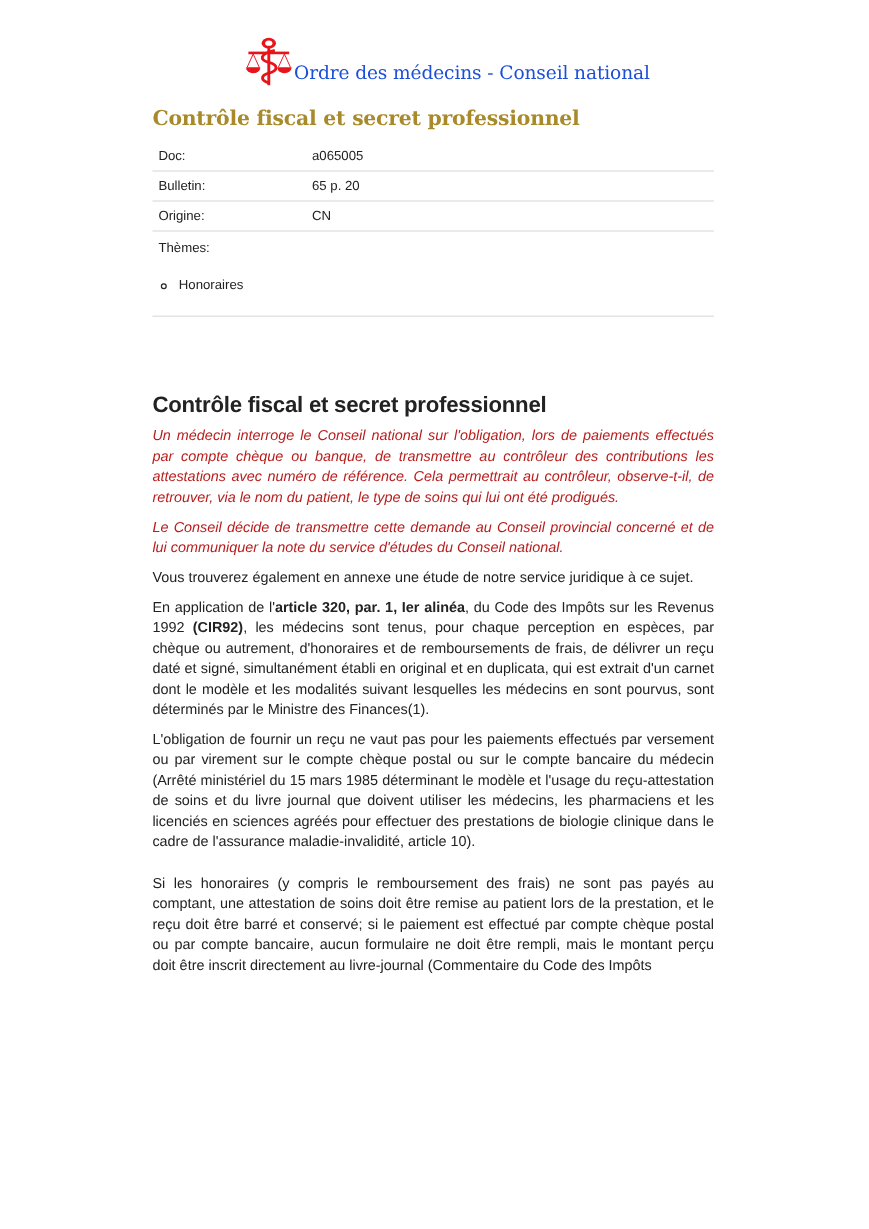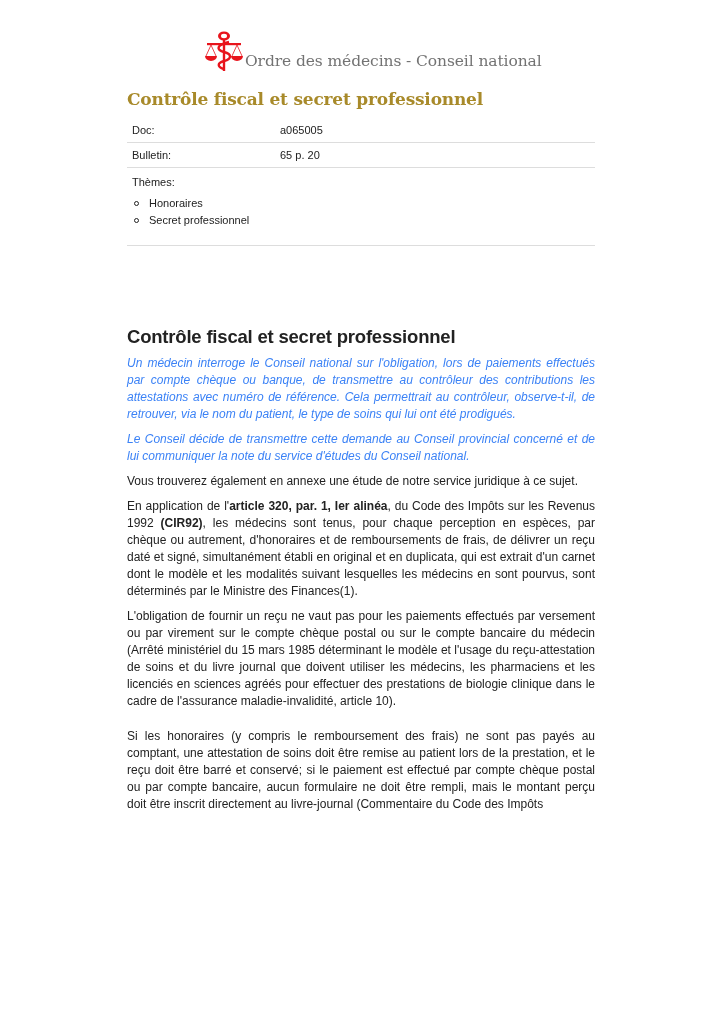--- a/index.html
+++ b/index.html
@@ -1,38 +1,38 @@
 <!DOCTYPE html>
 <html><head>
   <meta charset="utf-8">
   <style>
     * { box-sizing: border-box; margin: 0; padding: 0; }
     html, body { width: 724px; height: 1024px; background: #ffffff; overflow: hidden; }
     body { font-family: "Liberation Sans", sans-serif; color: #222222; position: relative; }
 
     .header { position: absolute; top: 26px; left: 204px; height: 46px; display: flex; align-items: flex-end; }
     .logo { width: 40px; height: 42px; margin-right: 1px; }
-    .org-name { font-family: "DejaVu Serif", serif; font-size: 15.5px; color: #737373; line-height: 18px; padding-bottom: 2px; letter-spacing: -0.1px; }
+    .org-name { font-family: "DejaVu Serif", serif; font-size: 15.5px; color: #1d4ed8; line-height: 18px; padding-bottom: 2px; letter-spacing: -0.1px; }
 
     .page-title { position: absolute; top: 89px; left: 127px; font-family: "DejaVu Serif", serif; font-size: 17px; color: #a88a2a; letter-spacing: -0.2px; }
 
     .meta-table { position: absolute; top: 118px; left: 127px; width: 468px; font-size: 11px; color: #222; }
     .meta-row { display: flex; height: 25px; align-items: center; border-bottom: 1px solid #dddddd; padding-left: 5px; }
-    .meta-label { width: 148px; }
+    .meta-label { width: 128px; }
     .meta-value { }
     .themes { border-bottom: 1px solid #dddddd; padding: 6px 0 16px 5px; font-size: 11px; }
-    .themes-label { line-height: 16px; margin-bottom: 5px; }
+    .themes-label { line-height: 16px; margin-bottom: 15px; }
     .themes ul { list-style: none; padding-left: 0; }
     .themes li { line-height: 17px; display: flex; align-items: center; text-align: center; }
     .bullet { display: inline-block; width: 5px; height: 5px; border: 1px solid #222; border-radius: 50%; margin: 0 10px 0 2px; }
 
     .section-title { position: absolute; top: 326px; left: 127px; font-size: 18.5px; color: #222; letter-spacing: -0.2px; }
 
     .body-text { position: absolute; top: 355px; left: 127px; width: 468px; font-size: 12px; line-height: 17px; text-align: justify; }
-    .intro { font-style: italic; color: #3b82f6; }
+    .intro { font-style: italic; color: #b91c1c; }
     .body-text p { margin-bottom: 8px; }
     .body-text h3 { font-size: 13px; font-weight: bold; color: #222; margin: 18px 0 7px 0; line-height: 16px; }
     .body-text p.tight { margin-bottom: 18px; }
   </style>
 </head>
 <body>
 
 <div class="header">
   <span class="logo">
     <svg width="40" height="42" viewBox="0 0 40 42">
@@ -64,30 +64,30 @@
 
 <div class="meta-table">
   <div class="meta-row">
     <span class="meta-label">Doc:</span>
     <span class="meta-value">a065005</span>
   </div>
   <div class="meta-row">
     <span class="meta-label">Bulletin:</span>
     <span class="meta-value">65 p. 20</span>
   </div>
+  <div class="meta-row">
+    <span class="meta-label">Origine:</span>
+    <span class="meta-value">CN</span>
+  </div>
   <div class="themes">
     <div class="themes-label">Thèmes:</div>
     <ul>
       <li>
         <span class="bullet"></span>
         <span>Honoraires</span>
-      </li>
-      <li>
-        <span class="bullet"></span>
-        <span>Secret professionnel</span>
       </li>
     </ul>
   </div>
 </div>
 
 <h2 class="section-title">Contrôle fiscal et secret professionnel</h2>
 
 <div class="body-text">
   <p class="intro">Un médecin interroge le Conseil national sur l'obligation, lors de paiements effectués par compte chèque ou banque, de transmettre au contrôleur des contributions les attestations avec numéro de référence. Cela permettrait au contrôleur, observe-t-il, de retrouver, via le nom du patient, le type de soins qui lui ont été prodigués.</p>
   <p class="intro">Le Conseil décide de transmettre cette demande au Conseil provincial concerné et de lui communiquer la note du service d'études du Conseil national.</p>

